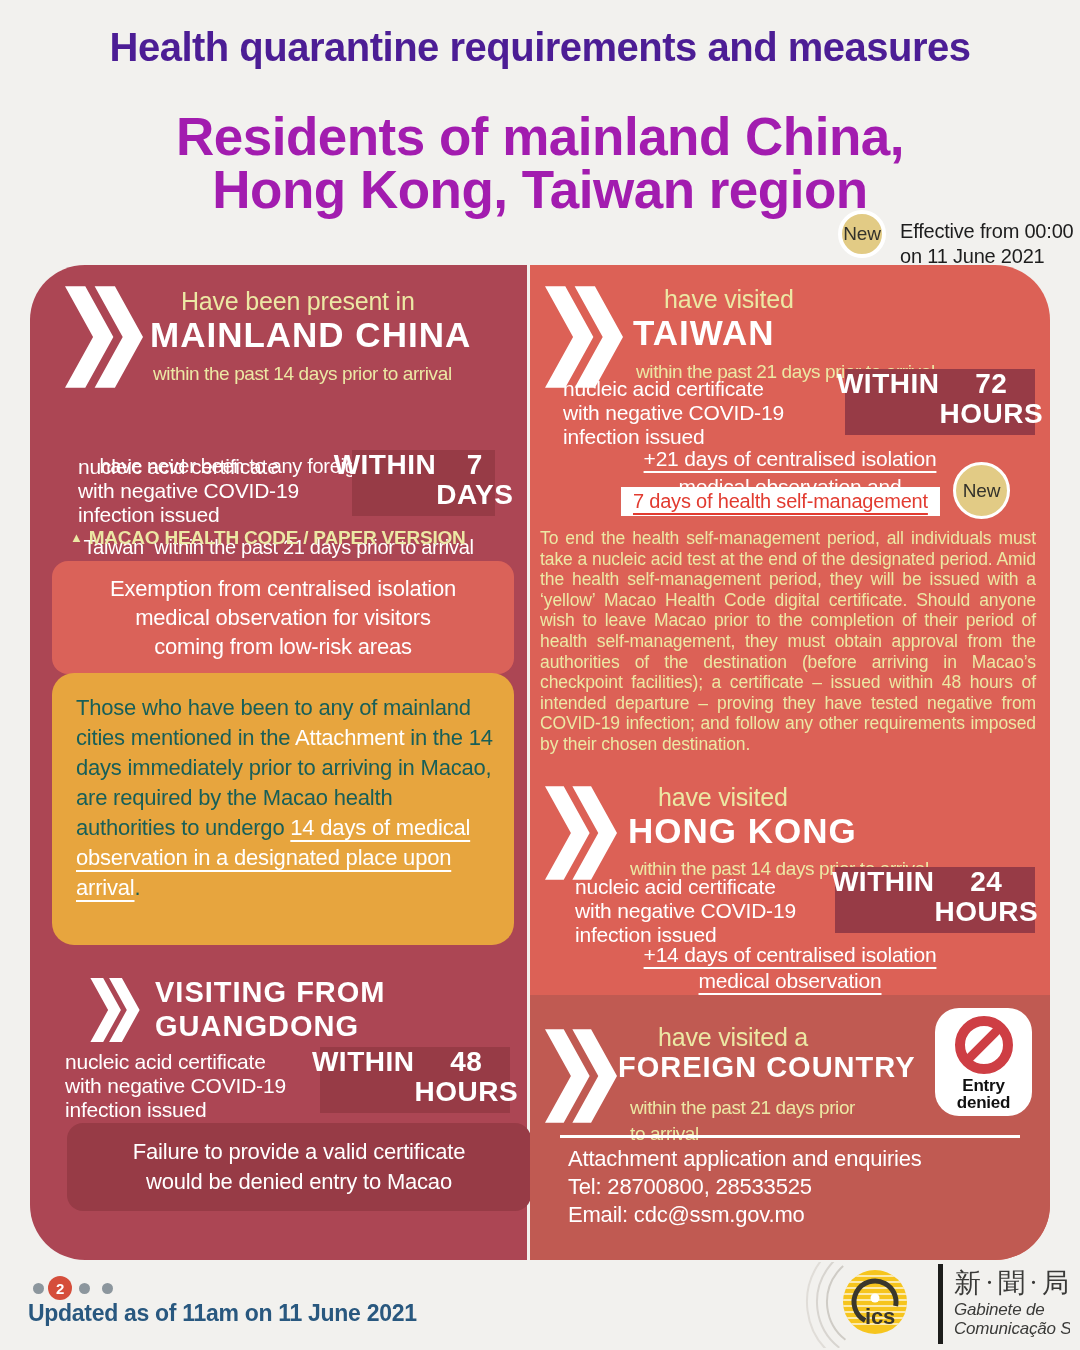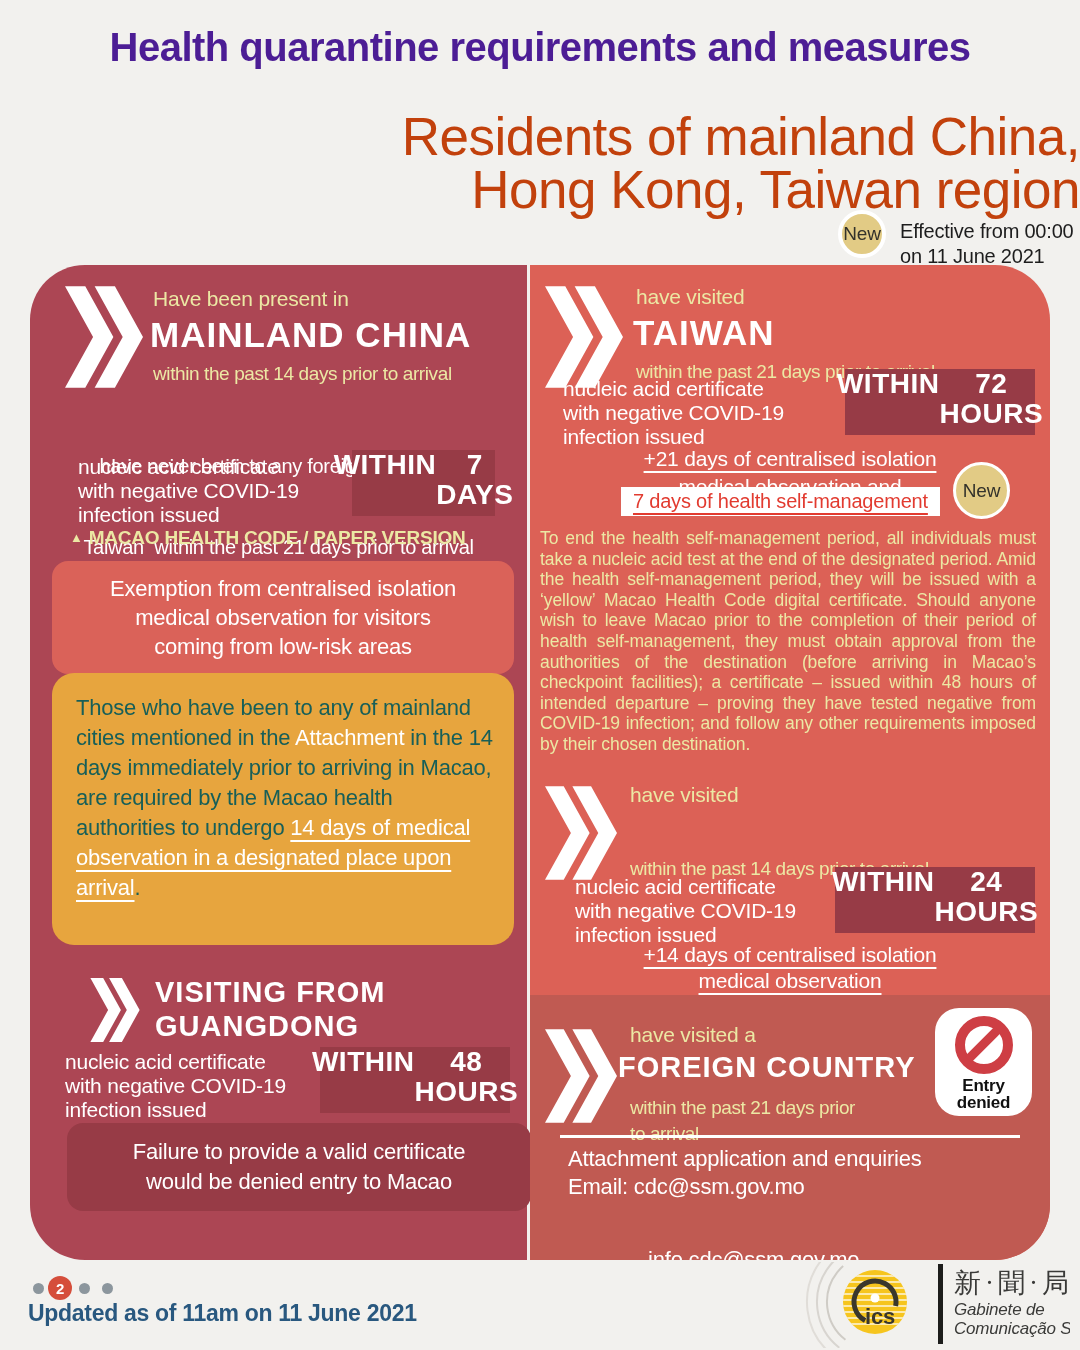--- a/index.html
+++ b/index.html
@@ -2,33 +2,33 @@
 <html><head>
 <meta charset="utf-8">
 <style>
   html,body{margin:0;padding:0;}
   body{background:#e5e4e1;font-family:"Liberation Sans",sans-serif;}
   .poster{position:relative;width:1080px;height:1350px;background:#f2f1ee;overflow:hidden;letter-spacing:-0.2px;}
 
   
   .h-teal{position:absolute;top:26px;left:0;width:100%;text-align:center;
     color:#4c1d95;font-weight:bold;font-size:40px;line-height:42px;letter-spacing:-0.5px;}
-  .h-crimson{position:absolute;top:110px;left:0;width:100%;text-align:right;
-    color:#c2410c;font-weight:normal;font-size:53px;line-height:53px;letter-spacing:-0.5px;}
+  .h-crimson{position:absolute;top:110px;left:0;width:100%;text-align:center;
+    color:#a21caf;font-weight:bold;font-size:53px;line-height:53px;letter-spacing:-0.5px;}
   .badge{border-radius:50%;background:#e2cb85;color:#33322b;display:flex;align-items:center;justify-content:center;}
   .new-top{position:absolute;left:838px;top:210px;width:48px;height:48px;font-size:19px;border:4px solid #fff;box-sizing:border-box;}
   .effective{position:absolute;left:900px;top:219px;color:#1d1d1d;font-size:20px;line-height:25px;}
 
   
   .col-left{position:absolute;left:30px;top:265px;width:497px;height:995px;background:#ac4654;border-radius:55px 0 0 55px;}
   .col-right{position:absolute;left:530px;top:265px;width:520px;height:995px;background:#dc6156;border-radius:0 55px 55px 0;overflow:hidden;}
   .band-foreign{position:absolute;left:0;top:730px;width:520px;height:265px;background:#c05a52;}
 
   .chev{position:absolute;fill:#ffffff;}
-  .eyebrow{position:absolute;color:#ece8a4;font-size:21px;white-space:nowrap;}
+  .eyebrow{position:absolute;color:#ece8a4;font-size:25px;white-space:nowrap;margin-left:28px;}
   .big-title{position:absolute;color:#fff;font-weight:bold;font-size:35px;letter-spacing:1px;white-space:nowrap;}
   .period{position:absolute;color:#ece8a4;font-size:19px;letter-spacing:-0.4px;white-space:nowrap;}
   .cert{position:absolute;color:#fff;font-size:21px;line-height:24px;white-space:nowrap;}
   .within{position:absolute;background:#973b46;color:#fff;font-weight:bold;text-align:center;
     font-size:28px;line-height:30px;letter-spacing:0.5px;display:flex;justify-content:center;}
   .centered-note{position:absolute;left:0;width:100%;text-align:center;color:#fff;font-size:20px;line-height:27px;letter-spacing:-0.3px;white-space:pre-wrap;}
   .uline{text-decoration:underline;text-underline-offset:5px;text-decoration-thickness:2px;}
 
   .macao-line{position:absolute;left:40px;top:262px;color:#ece8a4;font-weight:bold;font-size:19px;white-space:nowrap;}
   .tri{font-size:13px;vertical-align:2px;margin-right:6px;}
@@ -171,20 +171,21 @@
     <div class="selfmgmt uline">7 days of health self-management</div>
     <div class="badge new-mid">New</div>
 
     <div class="para">To end the health self-management period, all individuals must take a nucleic acid test at the end of the designated period. Amid the health self-management period, they will be issued with a ‘yellow’ Macao Health Code digital certificate. Should anyone wish to leave Macao prior to the completion of their period of health self-management, they must obtain approval from the authorities of the destination (before arriving in Macao’s checkpoint facilities); a certificate – issued within 48 hours of intended departure – proving they have tested negative from COVID-19 infection; and follow any other requirements imposed by their chosen destination.</div>
 
     <svg class="chev" style="left:15px;top:520px;width:72px;height:96px;" viewBox="0 0 100 130">
       <polygon points="0,0 26,0 62,65 26,130 0,130 36,65"></polygon>
         <polygon points="38,0 64,0 100,65 64,130 38,130 74,65"></polygon>
     </svg>
     <div class="eyebrow" style="left:100px;top:518px;">have visited</div>
+    <div class="big-title" style="left:98px;top:546px;">HONG KONG</div>
     <div class="period" style="left:100px;top:593px;">within the past 14 days prior to arrival</div>
 
     <div class="cert" style="left:45px;top:610px;">
       <div>nucleic acid certificate</div>
       <div>with negative COVID-19</div>
       <div>infection issued</div>
     </div>
     <div class="within" style="left:305px;top:602px;width:200px;height:66px;">
       <div>WITHIN</div>
       <div>24 HOURS</div>
@@ -209,20 +210,21 @@
           </div>
         <div class="entry-label">
           <div>Entry</div>
           <div>denied</div>
         </div>
       </div>
 
       <div class="divider"></div>
       <div class="contact">
         <div>Attachment application and enquiries</div>
+        <div>Tel: 28700800, 28533525</div>
         <div>Email: cdc@ssm.gov.mo</div>
         <div class="indent">info.cdc@ssm.gov.mo</div>
       </div>
     </div>
   </div>
 
   <div class="dot" style="left:33px;top:1283px;"></div>
   <div class="page-num">2</div>
   <div class="dot" style="left:79px;top:1283px;"></div>
   <div class="dot" style="left:102px;top:1283px;"></div>

